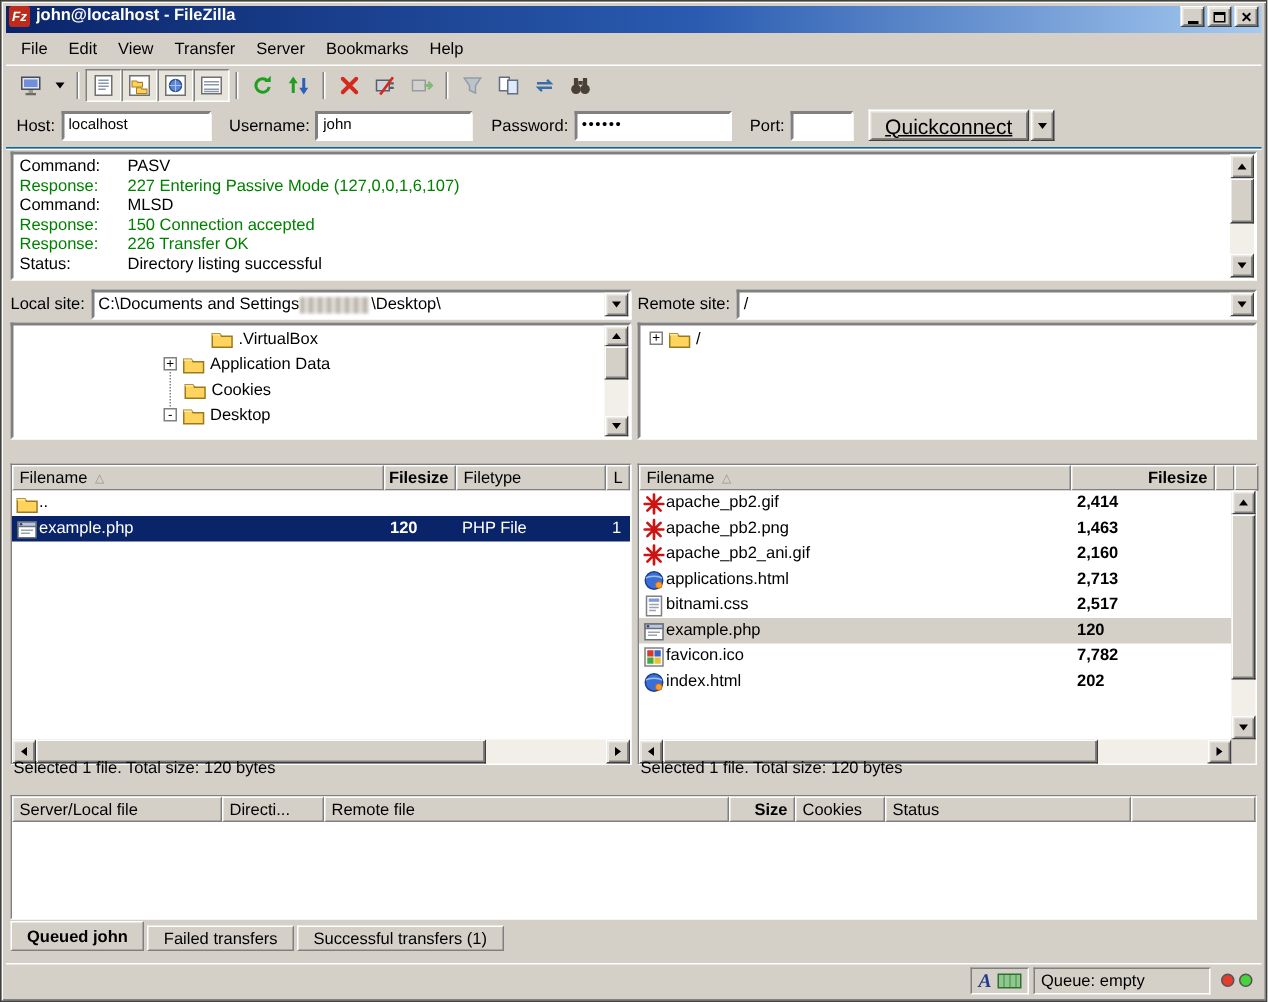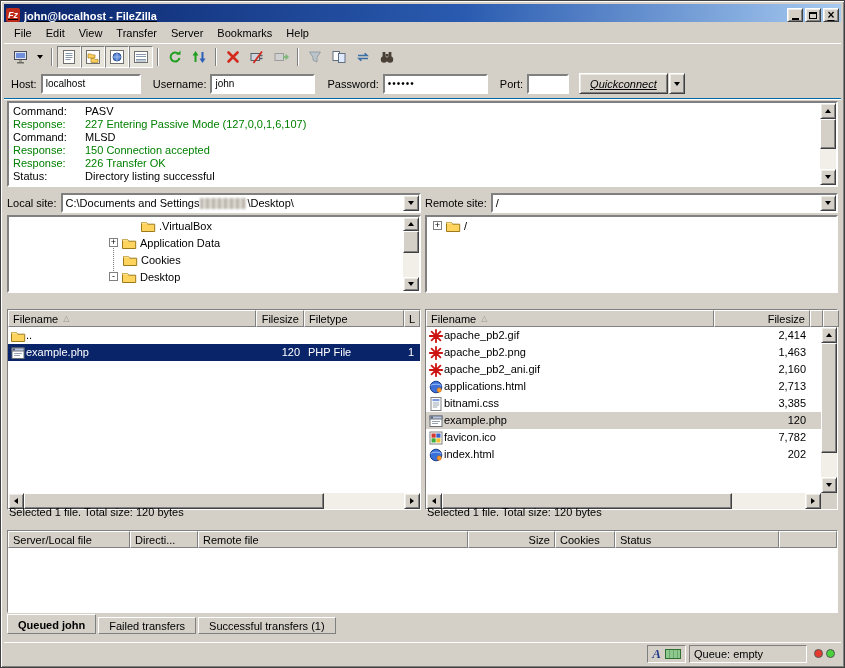--- a/index.html
+++ b/index.html
@@ -6,21 +6,21 @@
     font-family:"Liberation Sans",sans-serif;font-size:11px;color:#000;background:#fff;}
   *{box-sizing:border-box;}
   #window{position:relative;width:845px;height:668px;background:#d4d0c8;
     border:1px solid #404040;box-shadow:inset 1px 1px 0 #fff, inset -1px -1px 0 #808080;}
   .btn3d{background:#d4d0c8;border:1px solid;border-color:#fff #404040 #404040 #fff;
     box-shadow:inset 1px 1px 0 #eceae4, inset -1px -1px 0 #808080;}
   .sunken{border:2px solid;border-color:#808080 #fff #fff #808080;background:#fff;}
   
   .titlebar{position:absolute;left:3px;right:3px;top:3px;height:18px;
     background:linear-gradient(90deg,#0a246a 0%,#2a5bb0 55%,#a6caf0 100%);
-    display:flex;align-items:flex-end;padding:0 2px;text-decoration:underline;}
+    display:flex;align-items:flex-start;padding:0 2px;}
   .appicon{width:14px;height:14px;background:#bf2b1a;color:#fff;font-weight:bold;font-style:italic;
     font-size:9px;line-height:14px;text-align:center;border-radius:2px;flex:none;}
   .title{color:#fff;font-weight:bold;margin-left:4px;flex:1;white-space:nowrap;overflow:hidden;}
   .cap-btn{width:16px;height:14px;margin-left:2px;display:flex;align-items:center;justify-content:center;flex:none;}
   .g-min{width:7px;height:2px;background:#000;margin-top:7px;}
   .g-max{width:8px;height:7px;border:1px solid #000;border-top-width:2px;}
   .g-close::before{content:"×";font-weight:bold;font-size:12px;line-height:12px;}
   
   .menubar{position:absolute;left:3px;right:3px;top:22px;height:20px;display:flex;align-items:center;padding-left:3px;}
   .menu-item{padding:3px 7px;}
@@ -34,22 +34,22 @@
   .faded{opacity:.45;}
   
   .quickbar{position:absolute;left:3px;right:3px;top:68px;height:30px;display:flex;align-items:center;
     padding-left:7px;border-bottom:1px solid #0369a1;box-shadow:0 1px 0 #fff;}
   .qlabel{margin-right:4px;}
   .field{height:20px;padding:0 3px;font-family:"Liberation Sans",sans-serif;font-size:10px;outline:none;}
   .w-host{width:100px;margin-right:12px;}
   .w-user{width:105px;margin-right:12px;}
   .w-pass{width:105px;margin-right:12px;letter-spacing:1px;}
   .w-port{width:42px;margin-right:10px;}
-  .qc-btn{height:21px;padding:0 10px;font-family:"Liberation Sans",sans-serif;font-size:11px;
-    text-decoration:underline;cursor:default;font-style:italic;}
+  .qc-btn{height:21px;padding:0 10px;font-family:"Liberation Sans",sans-serif;font-size:14px;
+    text-decoration:underline;cursor:default;}
   .qc-drop{width:16px;height:21px;display:flex;align-items:center;justify-content:center;margin-left:1px;}
   
   .t-down{width:0;height:0;border-left:3px solid transparent;border-right:3px solid transparent;border-top:4px solid #000;}
   .t-up{width:0;height:0;border-left:3px solid transparent;border-right:3px solid transparent;border-bottom:4px solid #000;}
   .t-left{width:0;height:0;border-top:3px solid transparent;border-bottom:3px solid transparent;border-right:4px solid #000;}
   .t-right{width:0;height:0;border-top:3px solid transparent;border-bottom:3px solid transparent;border-left:4px solid #000;}
   
   .vscroll{position:absolute;width:16px;background:#f2efe9;}
   .hscroll{position:absolute;height:16px;background:#f2efe9;}
   .sb-btn{position:absolute;width:16px;height:16px;display:flex;align-items:center;justify-content:center;}
@@ -82,33 +82,33 @@
     border:1px solid;border-color:#808080 #fff #fff #808080;background:#fff;}
   .lheader{position:absolute;left:0;right:0;top:0;height:17px;display:flex;}
   .hcol{height:17px;flex:none;background:#d4d0c8;border:1px solid;border-color:#fff #808080 #808080 #fff;
     padding:0 4px;display:flex;align-items:center;overflow:hidden;white-space:nowrap;}
   .hcol.num{justify-content:flex-end;}
   .sort-arrow{color:#9a968e;font-size:8px;margin-left:5px;}
   .lbody{position:absolute;left:0;top:17px;background:#fff;overflow:hidden;}
   .row{display:flex;height:17px;align-items:center;}
   .cell{height:17px;line-height:17px;padding:0 4px;overflow:hidden;white-space:nowrap;flex:none;}
   .name-cell{display:flex;align-items:center;padding-left:2px;}
-  .num{text-align:right;}
+  .num{font-weight:bold;}
   .w248{width:248px}.w48{width:48px}.w100{width:100px}.w16{width:16px}
   .w288{width:288px}.w96{width:96px}.w13{width:13px}
   .row.sel{background:#0a246a;color:#fff;}
   .row.sel-inactive{background:#d4d0c8;}
   .sb-corner{position:absolute;right:0;bottom:0;width:16px;height:16px;background:#d4d0c8;}
   .pane-status{position:absolute;left:2px;right:0;top:311px;height:16px;line-height:16px;white-space:nowrap;overflow:hidden;}
   
   .queue-frame{position:absolute;left:6px;right:6px;top:529px;height:83px;
     border:1px solid;border-color:#808080 #fff #fff #808080;background:#fff;}
   .qheader{position:absolute;left:0;right:0;top:0;height:17px;display:flex;}
   .qbody{position:absolute;left:0;right:0;top:17px;bottom:0;background:#fff;}
-  .qw1{width:122px}.qw2{width:68px}.qw3{width:270px}.qw4{width:87px}.qw5{width:60px}.qw6{width:164px}.qwf{flex:1}
+  .qw1{width:140px}.qw2{width:68px}.qw3{width:270px}.qw4{width:44px}.qw5{width:60px}.qw6{width:164px}.qwf{flex:1}
   
   .tabs{position:absolute;left:6px;top:613px;height:21px;display:flex;gap:2px;}
   .tab{height:17px;margin-top:3px;padding:1px 10px 2px;background:#d4d0c8;
     border:1px solid;border-color:#fff #808080 #808080 #fff;line-height:14px;}
   .tab.active{height:20px;margin-top:0;padding-top:3px;font-weight:bold;}
   
   .statusbar{position:absolute;left:3px;right:3px;bottom:3px;height:22px;border-top:1px solid #fff;
     display:flex;align-items:center;justify-content:flex-end;padding:0 6px;gap:3px;}
   .sb-panel{height:18px;border:1px solid;border-color:#808080 #fff #fff #808080;
     display:flex;align-items:center;padding:0 4px;gap:4px;}
@@ -547,21 +547,21 @@
           <span class="cell name-cell w288">
               <span class="fi">
                 <svg width="16" height="16">
                   <rect x="3" y="1.5" width="10" height="13" fill="#fff" stroke="#808080"></rect>
                   <rect x="4.5" y="3" width="7" height="2.2" fill="#7f9ad8"></rect>
                   <path d="M4.8 7h6.4M4.8 9h6.4M4.8 11h4.5" stroke="#9aa4b0" fill="none"></path>
                 </svg>
               </span>
               <span>bitnami.css</span>
             </span>
-          <span class="cell w96 num">3,385</span>
+          <span class="cell w96 num">2,517</span>
         </div>
         <div class="row sel-inactive">
           <span class="cell name-cell w288">
               <span class="fi">
                 <svg width="16" height="16">
                   <rect x="2" y="3" width="12" height="10.5" fill="#fff" stroke="#6a7078"></rect>
                   <rect x="2" y="3" width="12" height="3" fill="#b9c6e2" stroke="#6a7078"></rect>
                   <circle cx="4" cy="4.5" r=".9" fill="#39425a"></circle>
                   <path d="M4 8.5h8M4 10.5h6" stroke="#9aa4b0" fill="none"></path>
                 </svg>

